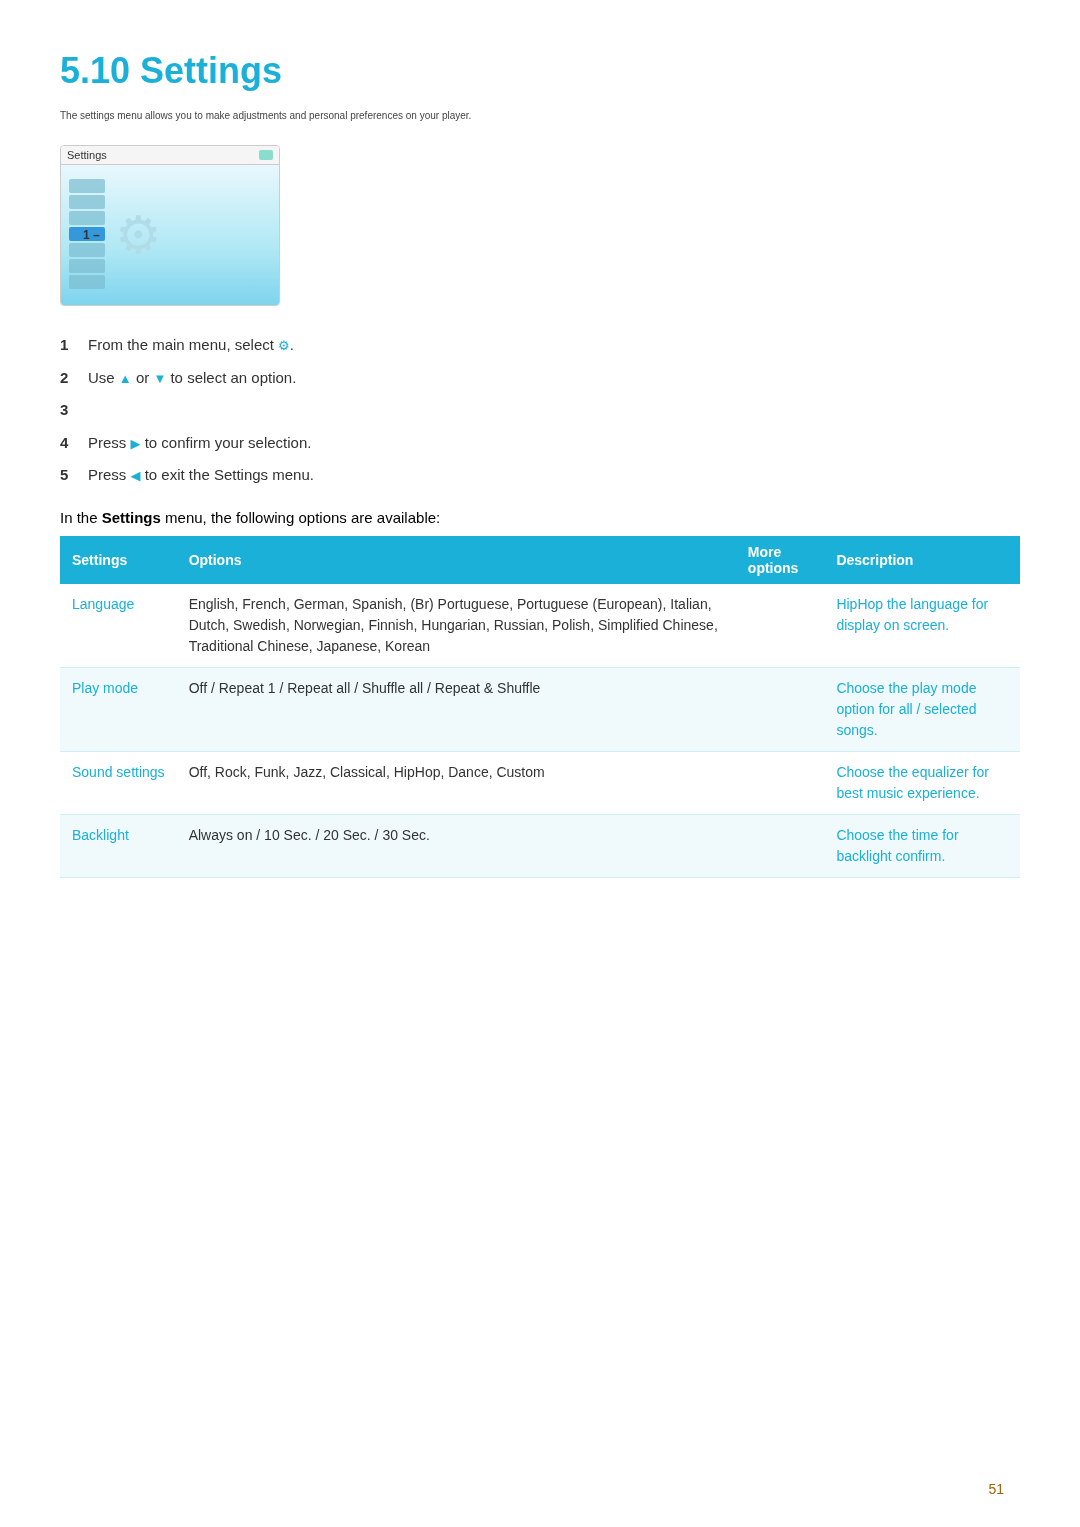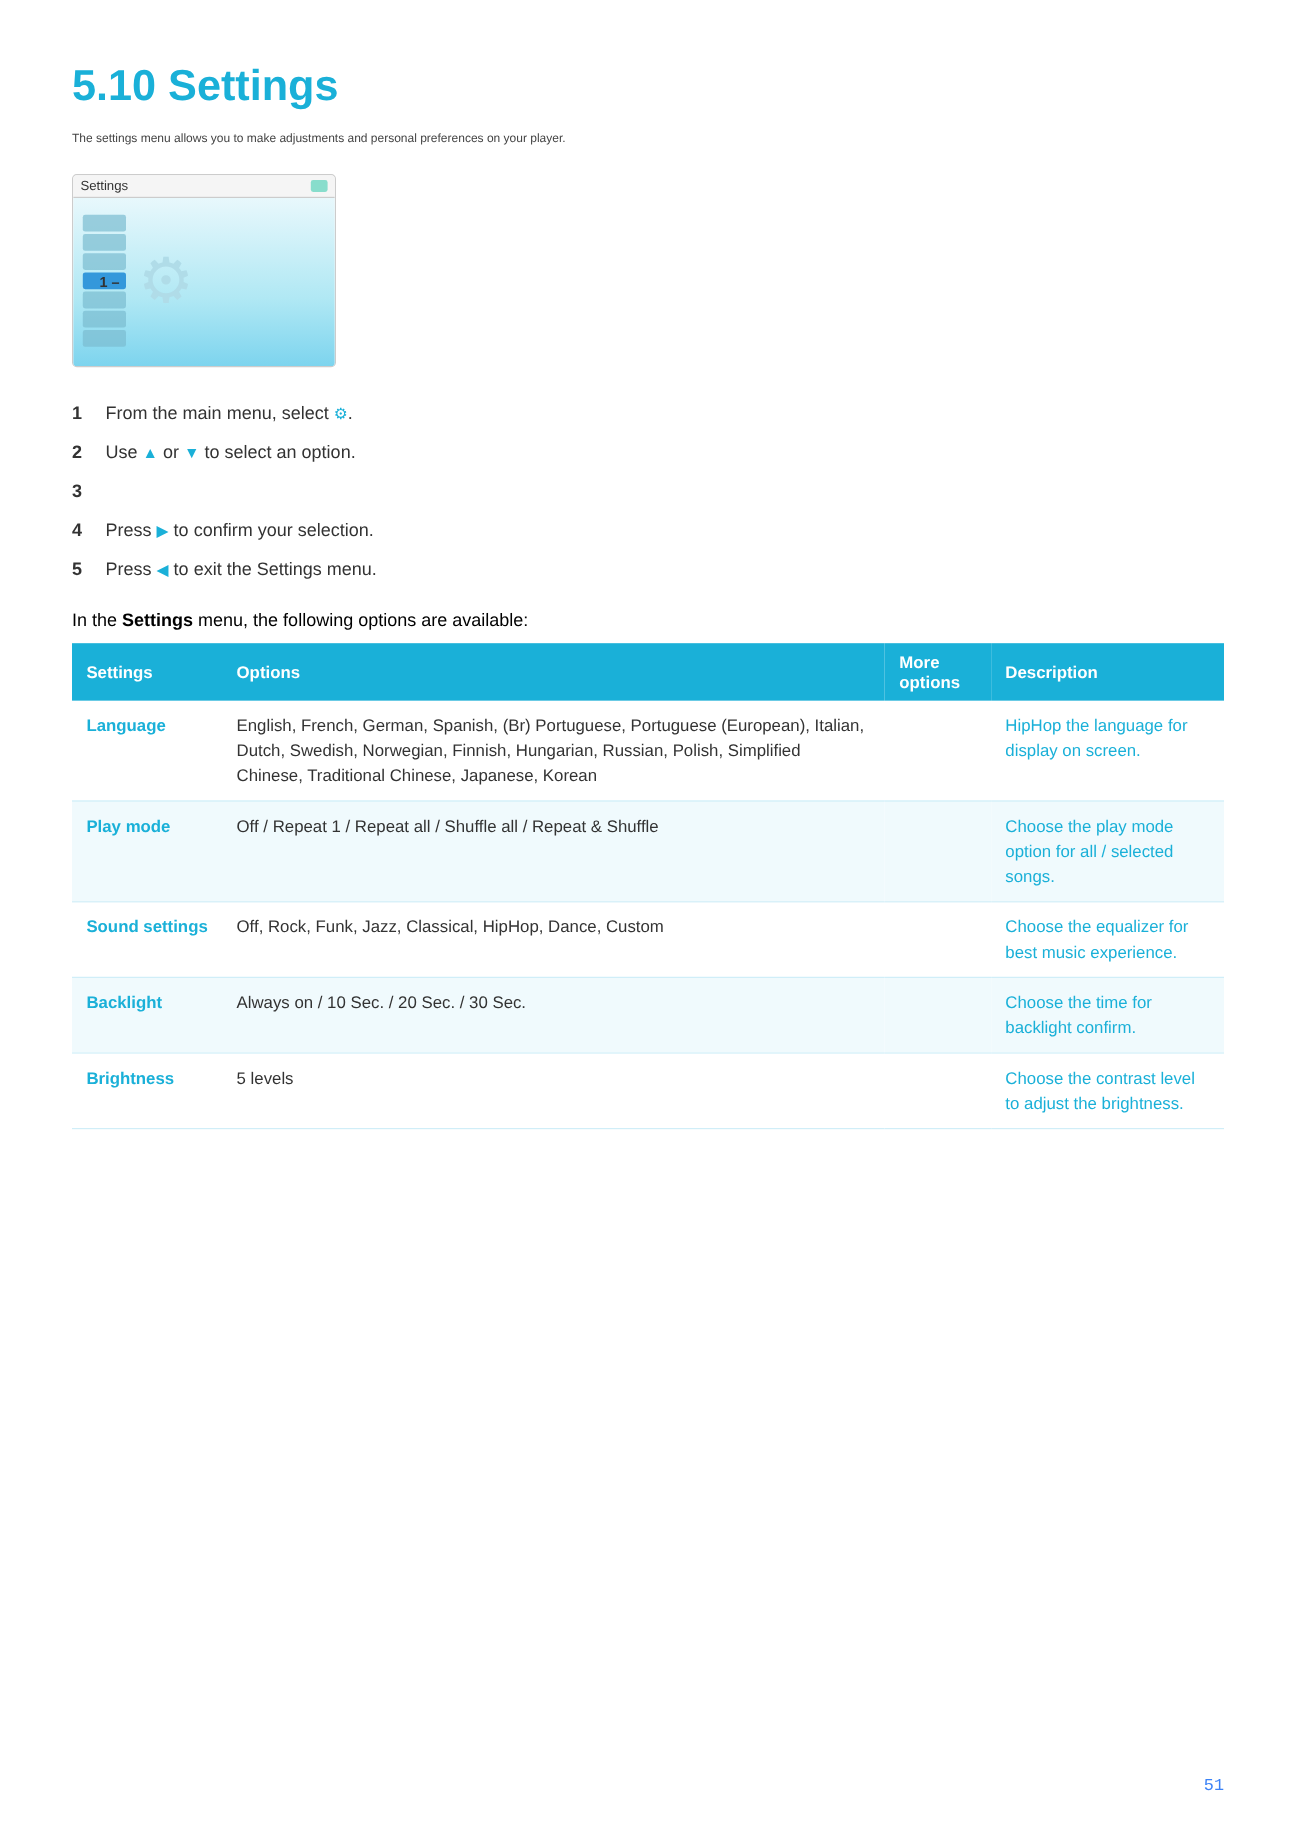--- a/index.html
+++ b/index.html
@@ -174,35 +174,34 @@
 
     .settings-table tbody td {
       padding: 10px 12px;
       vertical-align: top;
       color: #333;
       line-height: 1.5;
     }
 
     .settings-table tbody td:first-child {
       color: #1ab0d8;
-      font-weight: bold;
+      font-weight: normal;
       white-space: nowrap;
     }
 
     .settings-table tbody td:last-child {
       color: #1ab0d8;
     }
 
     .page-number {
       position: absolute;
       bottom: 30px;
-      right: 60px;
+      right: 76px;
       font-size: 14px;
-      color: #3b82f6;
-      font-family: Liberation Mono, monospace;
+      color: #a16207;
     }
   </style>
 </head>
 <body>
 
 <h1>5.10 Settings</h1>
 
 <p class="intro-text">The settings menu allows you to make adjustments and personal preferences on your player.</p>
 
 <div class="device-mockup">
@@ -278,22 +277,16 @@
       <td>Off, Rock, Funk, Jazz, Classical, HipHop, Dance, Custom</td>
       <td></td>
       <td>Choose the equalizer for best music experience.</td>
     </tr>
     <tr>
       <td>Backlight</td>
       <td>Always on / 10 Sec. / 20 Sec. / 30 Sec.</td>
       <td></td>
       <td>Choose the time for backlight confirm.</td>
     </tr>
-    <tr>
-      <td>Brightness</td>
-      <td>5 levels</td>
-      <td></td>
-      <td>Choose the contrast level to adjust the brightness.</td>
-    </tr>
   </tbody>
 </table>
 
 <div class="page-number">51</div>
 
 </body></html>

